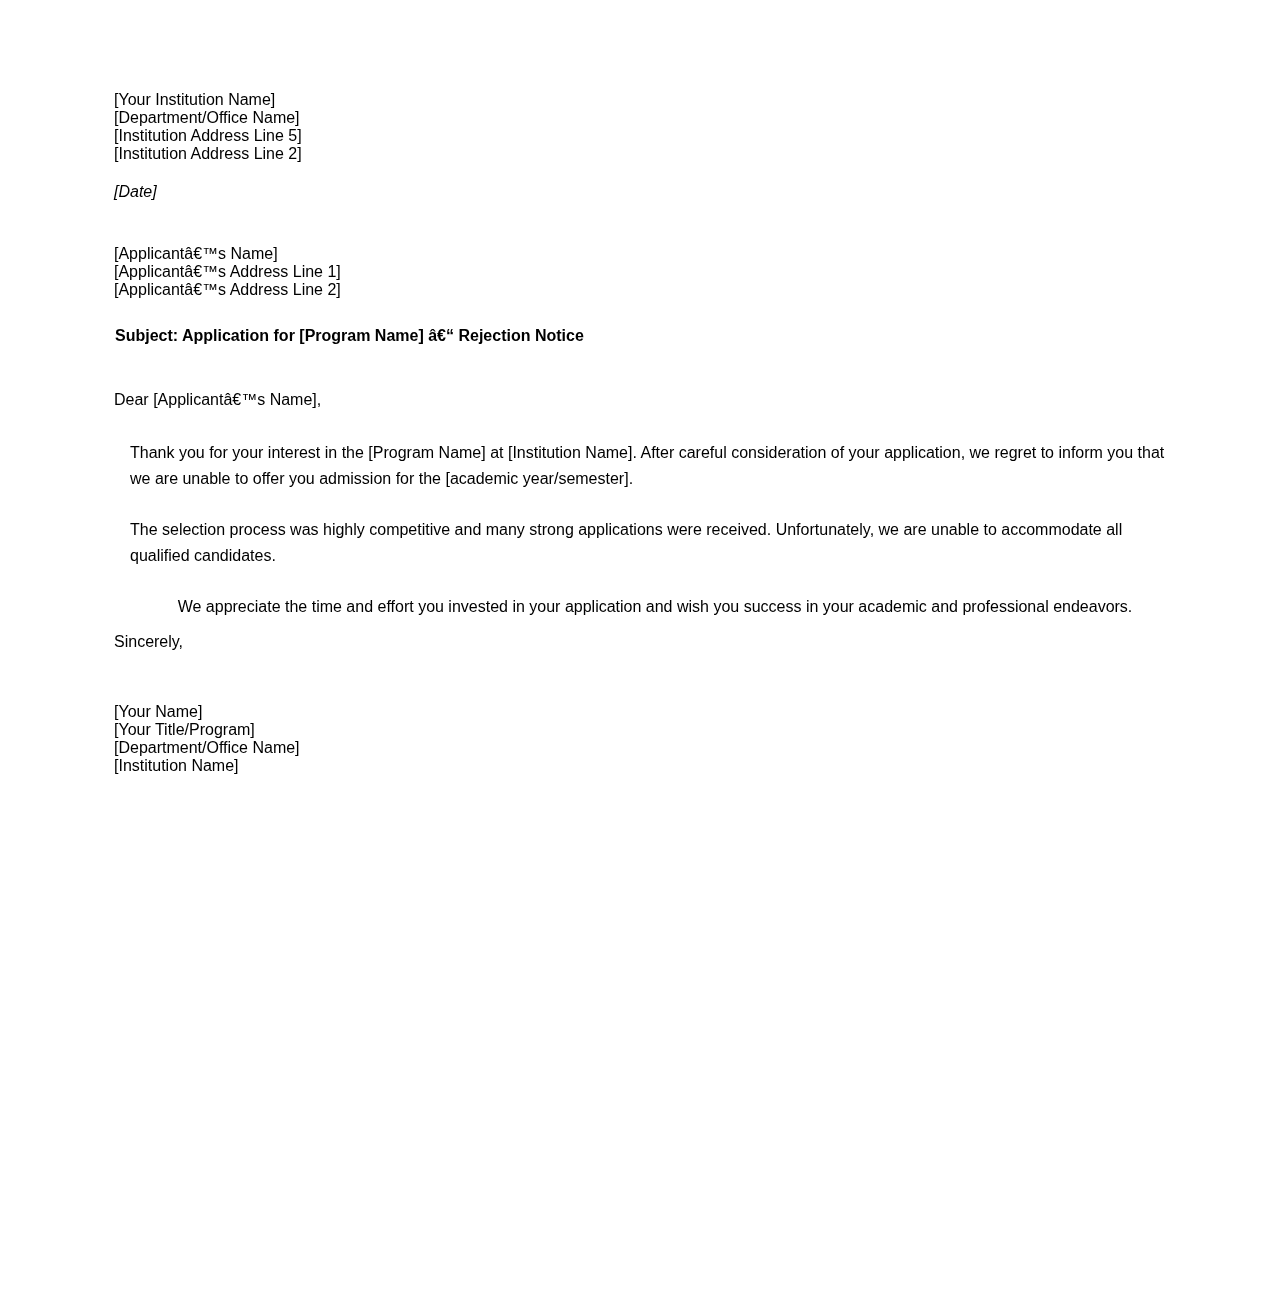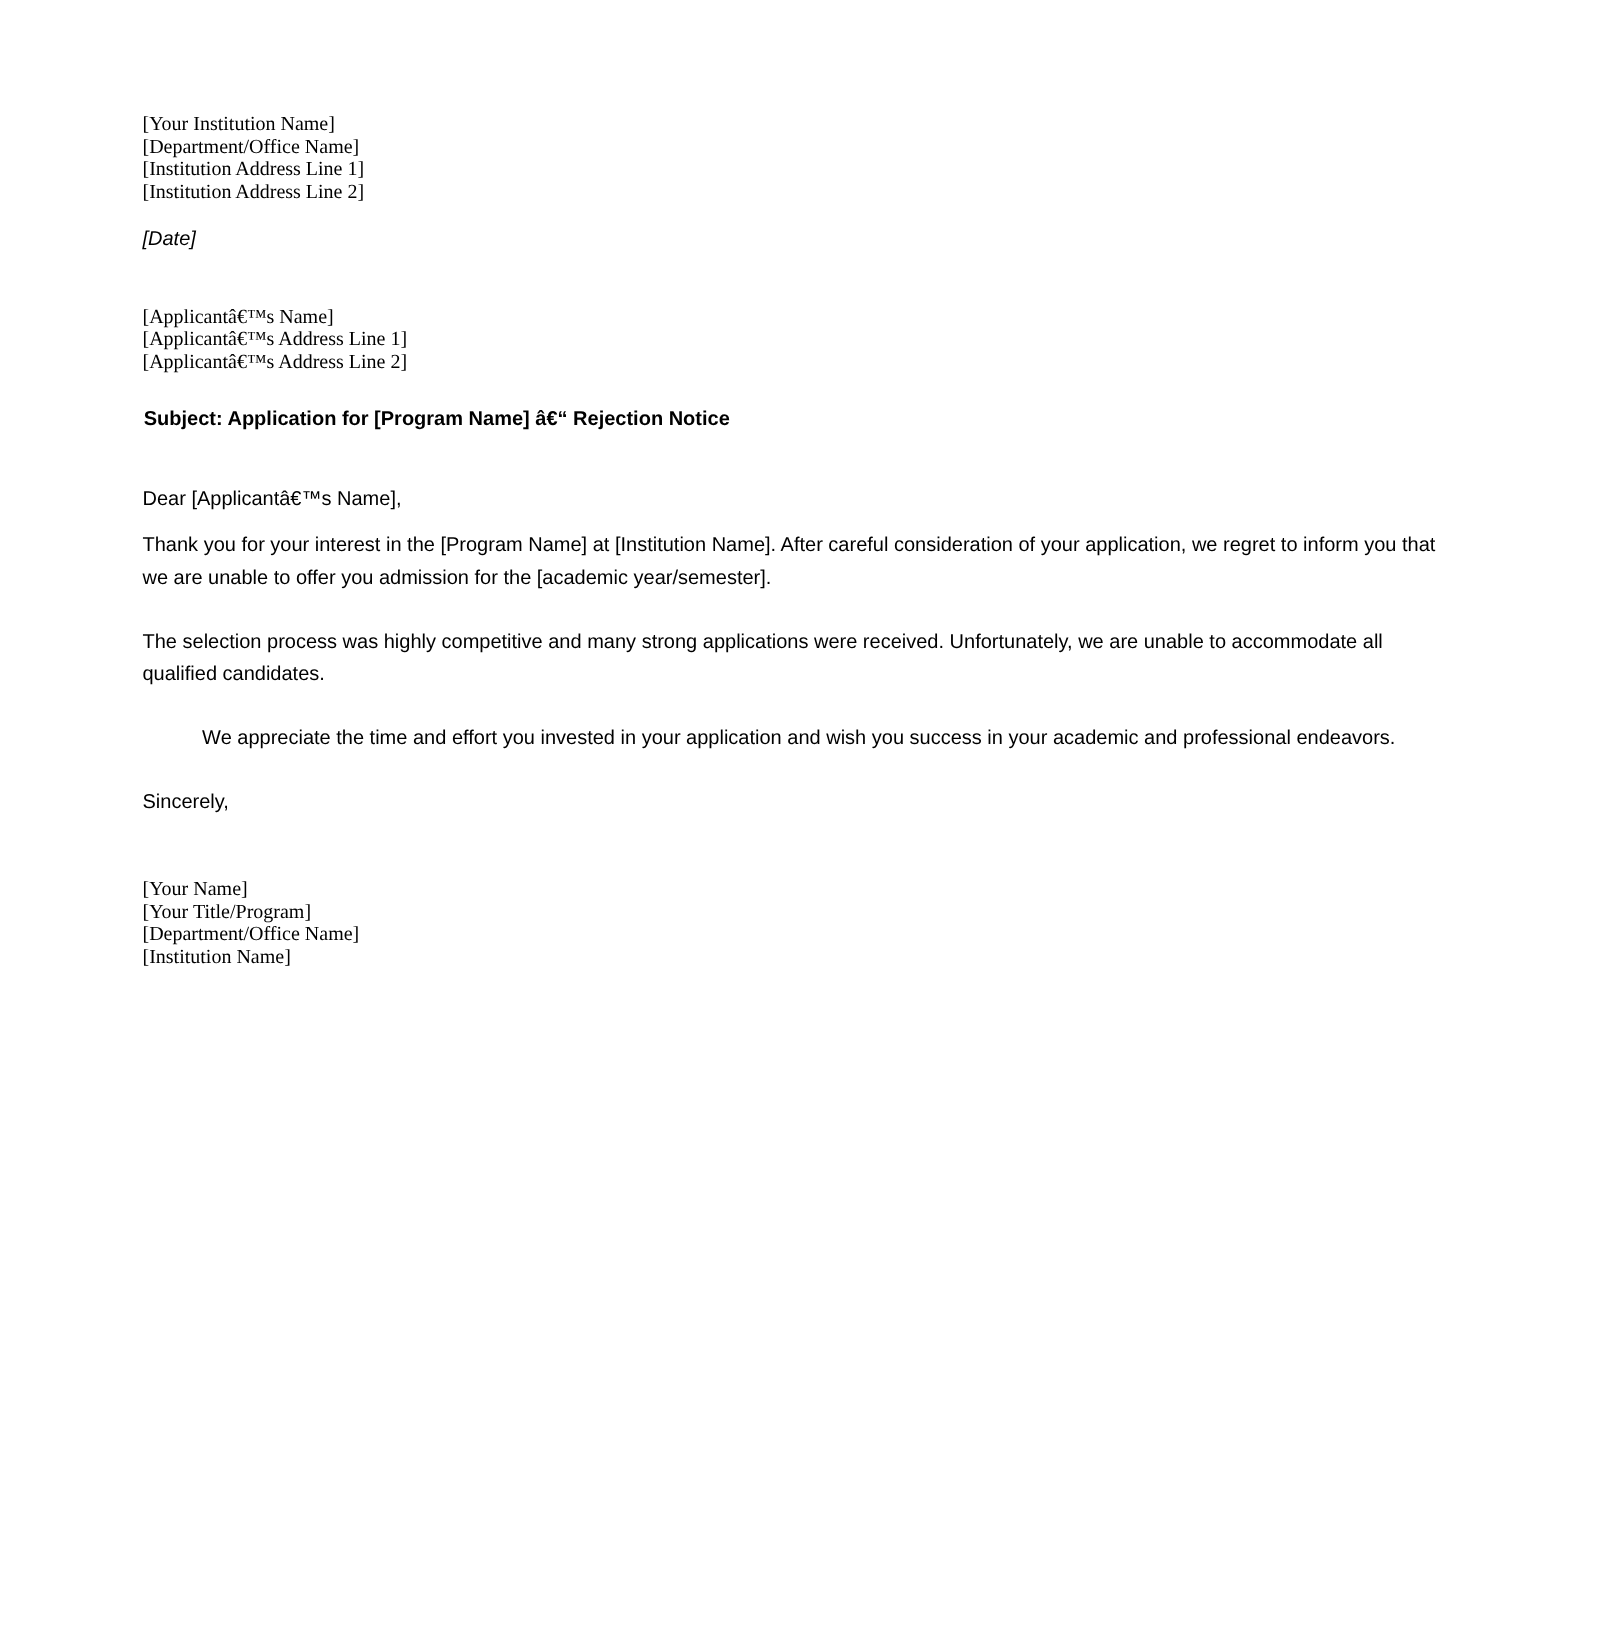--- a/index.html
+++ b/index.html
@@ -1,30 +1,30 @@
 <!DOCTYPE html>
 <html><head>
 <meta charset="utf-8">
 <style>
   html, body { margin: 0; padding: 0; background: #ffffff; }
   body { width: 1278px; height: 1300px; position: relative; font-family: "Liberation Sans", sans-serif; color: #000; font-size: 16px; }
   .doc { position: absolute; left: 114px; top: 91px; width: 1050px; }
   .block { line-height: 18px; }
-  .blk-line { display: block; white-space: nowrap; font-family: Liberation Serif, serif; }
-  .para { line-height: 26px; margin: 0; }
+  .blk-line { display: block; white-space: nowrap; }
+  .para { line-height: 26px; margin: 16px; }
   .subject { font-weight: bold; line-height: 18px; padding-left: 1px; }
 </style>
 </head>
 <body>
 
 <div class="doc">
   <div class="block" style="position:absolute; top:0;">
     <span class="blk-line">[Your Institution Name]</span>
     <span class="blk-line">[Department/Office Name]</span>
-    <span class="blk-line">[Institution Address Line 1]</span>
+    <span class="blk-line">[Institution Address Line 5]</span>
     <span class="blk-line">[Institution Address Line 2]</span>
   </div>
 
   <div class="block" style="position:absolute; top:92px;font-style:italic;">[Date]</div>
 
   <div class="block" style="position:absolute; top:142px;margin-top:12px;">
     <span class="blk-line">[Applicantâ€™s Name]</span>
     <span class="blk-line">[Applicantâ€™s Address Line 1]</span>
     <span class="blk-line">[Applicantâ€™s Address Line 2]</span>
   </div>

